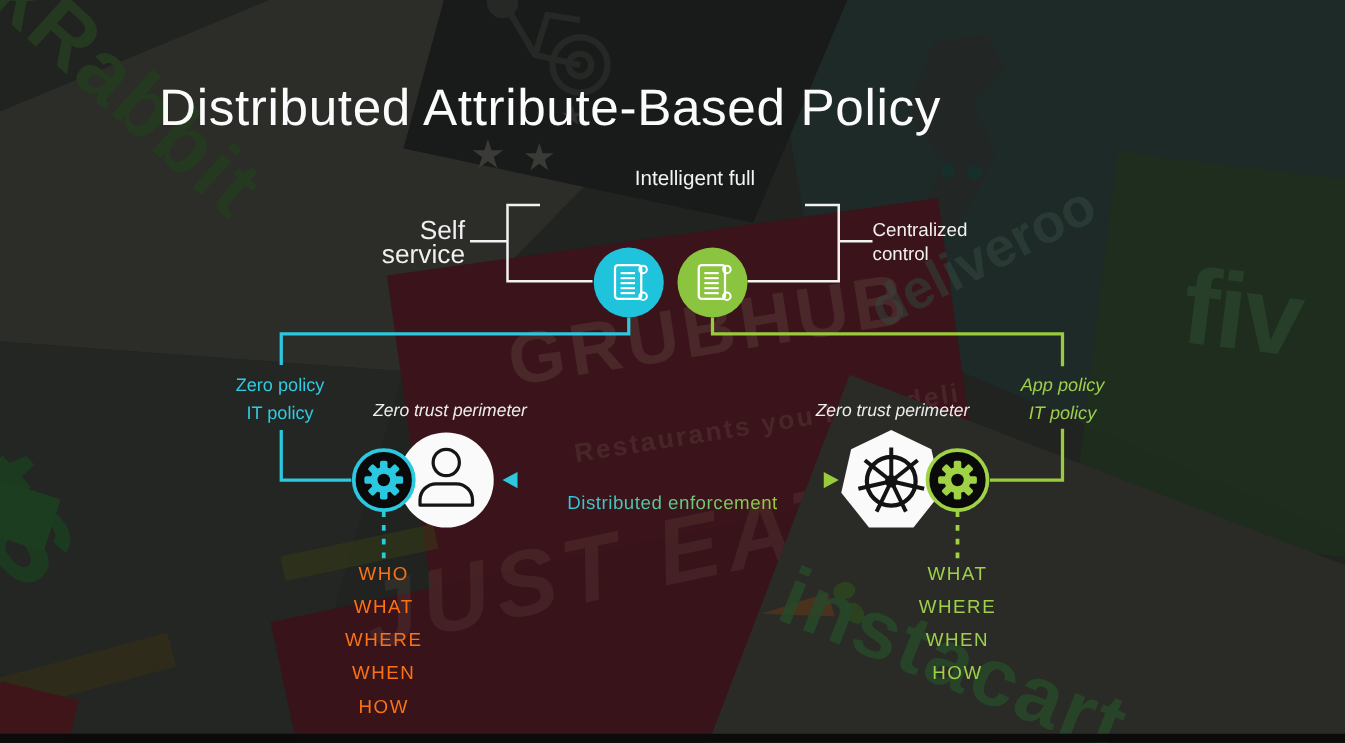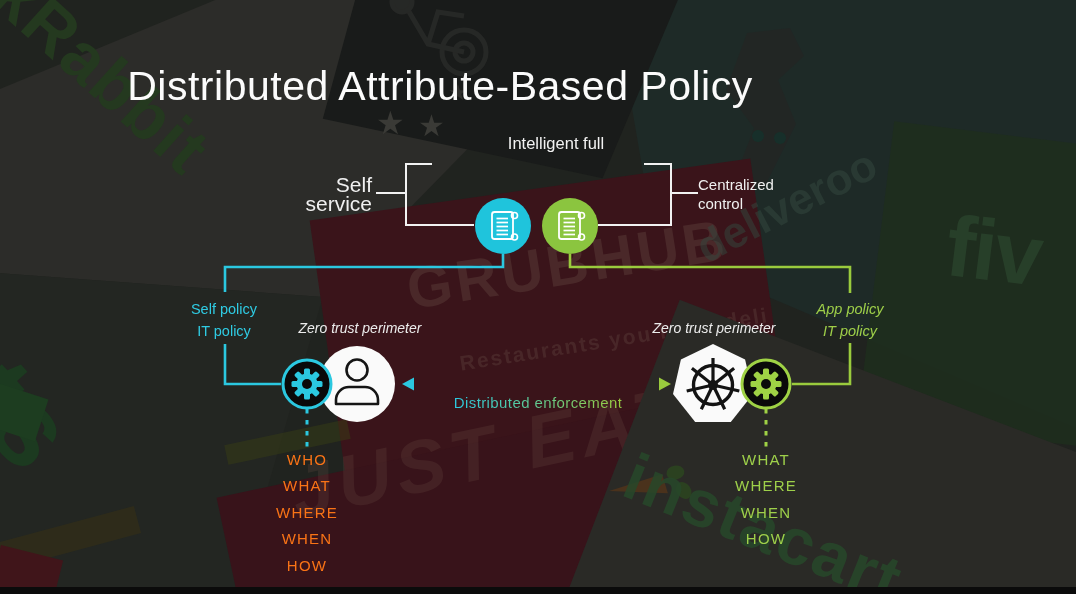--- a/index.html
+++ b/index.html
@@ -226,21 +226,21 @@
     <div>Self</div>
     <div>service</div>
   </div>
 
   <div class="label central-label">
     <div>Centralized</div>
     <div>control</div>
   </div>
 
   <div class="label ctr user-policy">
-    <div>Self policy</div>
+    <div>Zero policy</div>
     <div>IT policy</div>
   </div>
 
   <div class="label ctr app-policy">
     <div>App policy</div>
     <div>IT policy</div>
   </div>
 
   <div class="label ctr zt-label zt-left">Zero trust perimeter</div>
   <div class="label ctr zt-label zt-right">Zero trust perimeter</div>

